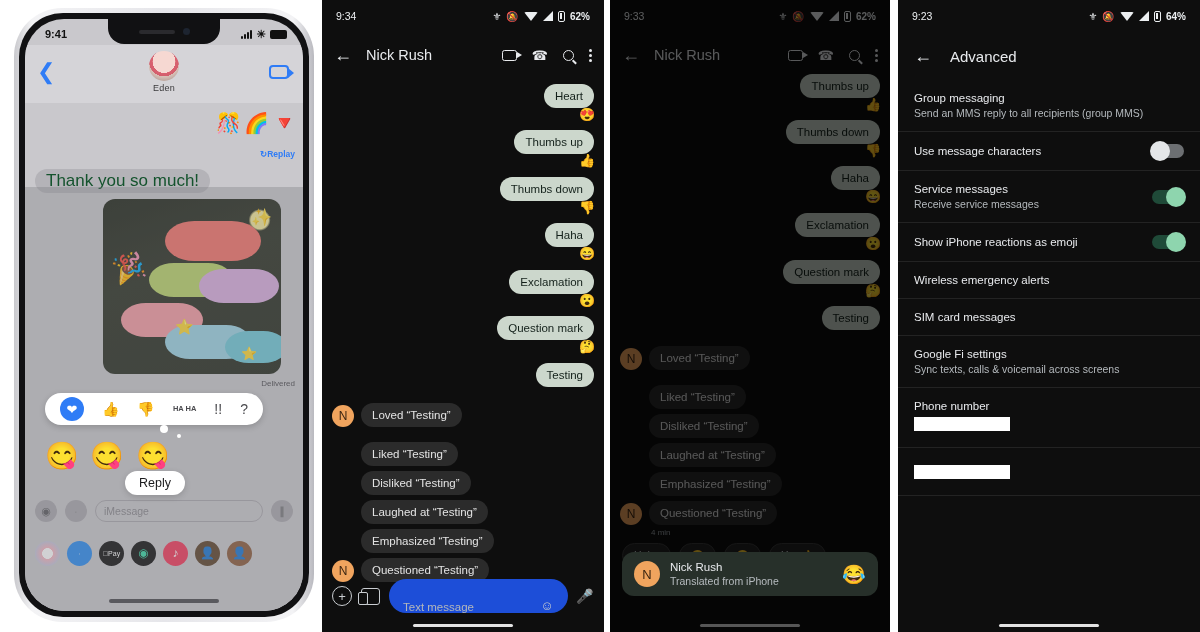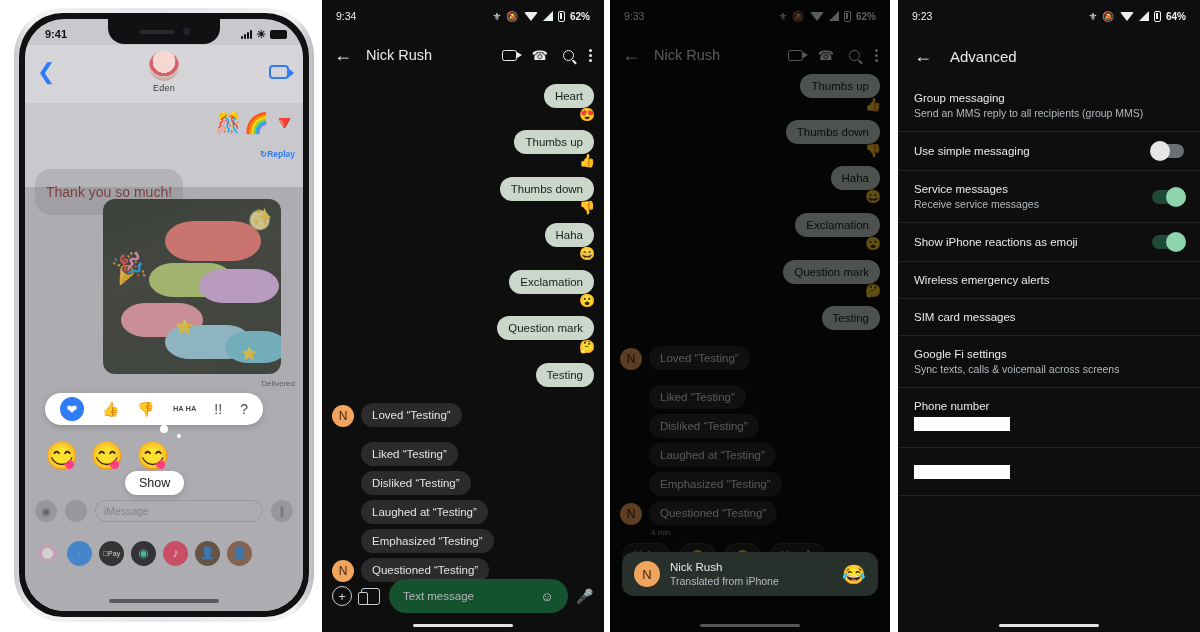--- a/index.html
+++ b/index.html
@@ -70,22 +70,22 @@
   .ios-name {
     position:absolute; left:0; right:0; top:38px; text-align:center;
     font-size:9px; color:#3a3a3c; letter-spacing:.2px;
   }
   .ios-thread { position:absolute; top:84px; left:0; right:0; bottom:0; background:#c9c8cc; }
   .effect-row { position:absolute; right:6px; top:10px; display:flex; align-items:center; gap:3px; }
   .eff { font-size:20px; line-height:1; }
   .replay { position:absolute; right:8px; top:46px; font-size:8.5px; color:#2f7cf6; font-weight:bold; }
   .ios-bubble-in {
     position:absolute; left:10px; top:66px;
-    background:#b4b3b8; color:#7f1d1d;
-    padding:15px 11px; border-radius:16px; font-size:14px; max-width:200px;
+    background:#b4b3b8; color:#14532d;
+    padding:2px 11px; border-radius:16px; font-size:17px; max-width:200px;
   }
   .ios-photo {
     position:absolute; left:78px; top:96px; width:178px; height:175px;
     border-radius:12px; overflow:hidden;
     background:
       radial-gradient(circle at 88% 12%, rgba(255,244,160,.95) 0 4%, transparent 5%),
       linear-gradient(160deg,#1e2418 0%,#2a2f22 40%,#242a1e 100%);
   }
   .mac { position:absolute; border-radius:38px/26px; }
   .mac:before, .mac:after{ content:""; position:absolute; left:0; right:0; height:38%; border-radius:38px/26px;}
@@ -159,21 +159,21 @@
     width:22px; height:22px; border-radius:50%; background:#f0a45e; color:#3a2411;
     font-size:12px; display:flex; align-items:center; justify-content:center; flex-shrink:0;
   }
   .bub-in { background:#2b2b2b; color:#e3e3e3; font-size:11.5px; padding:6px 11px; border-radius:15px; white-space:nowrap; }
   .ts { position:absolute; font-size:8px; color:#9aa0a6; }
 
   .a-compose { position:absolute; left:0; right:0; bottom:14px; height:44px; display:flex; align-items:center; gap:9px; padding:0 10px; }
   .plus { width:20px; height:20px; border:1.5px solid #c9cdd1; border-radius:50%; color:#c9cdd1; font-size:13px; display:flex; align-items:center; justify-content:center; line-height:1;}
   .gal { width:19px; height:17px; border:1.6px solid #c9cdd1; border-radius:3px; position:relative;}
   .gal:after{ content:""; position:absolute; left:-4px; top:3px; width:8px; height:11px; border:1.6px solid #c9cdd1; border-radius:2px; background:#0e0e0e;}
-  .field { flex:1; height:34px; background:#14532d; border-radius:18px; display:flex; align-items:center; padding:0 14px; color:#b3b7bb; font-size:11.5px; }
+  .field { flex:1; height:34px; background:#1d4ed8; border-radius:18px; display:flex; align-items:flex-end; padding:0 14px; color:#b3b7bb; font-size:11.5px; }
   .field .sm { margin-left:auto; font-size:13px; color:#c9cdd1; }
   .mic { font-size:14px; color:#c9cdd1; }
   .nav-home { position:absolute; left:50%; transform:translateX(-50%); bottom:5px; width:100px; height:3px; border-radius:2px; background:#e3e3e3; }
 
   .dimmer { position:absolute; inset:0; background:rgba(0,0,0,.62); pointer-events:none; z-index:5; }
   .chips { position:absolute; left:0; right:0; bottom:64px; display:flex; gap:8px; padding:0 12px; z-index:4;}
   .chip { background:#242424; border:1px solid #3a3a3a; color:#cfd3d7; border-radius:16px; padding:5px 11px; font-size:10.5px; white-space:nowrap; }
   .toast {
     position:absolute; left:12px; right:12px; bottom:36px; z-index:9;
     background:#27302a; border-radius:12px; padding:9px 12px;
@@ -276,21 +276,21 @@
         </div>
         <span class="tail1"></span>
         <span class="tail2"></span>
 
         <div class="sticker-row">
           <span class="sticker">😋</span>
           <span class="sticker">😋</span>
           <span class="sticker">😋</span>
         </div>
 
-        <div class="reply-pill">Show</div>
+        <div class="reply-pill">Reply</div>
 
         <div class="ios-inputbar">
           <span class="circ-btn">◉</span>
           <span class="circ-btn">𝃚</span>
           <span class="ios-field">iMessage</span>
           <span class="circ-btn">∥</span>
         </div>
 
         <div class="ios-apps">
           <span class="appicon" style="background:radial-gradient(circle,#fff 30%,#f5b5c0 31%,#9ed2f0 100%)"></span>
@@ -514,21 +514,21 @@
 
     <div>
       <div class="row">
         <span class="txt">
           <span class="lbl" style="display:block">Group messaging</span>
           <span class="sub" style="display:block">Send an MMS reply to all recipients (group MMS)</span>
         </span>
       </div>
       <div class="row">
         <span class="txt">
-          <span class="lbl" style="display:block">Use simple messaging</span>
+          <span class="lbl" style="display:block">Use message characters</span>
         </span>
         <span class="tgl off">
             <i></i>
           </span>
       </div>
       <div class="row">
         <span class="txt">
           <span class="lbl" style="display:block">Service messages</span>
           <span class="sub" style="display:block">Receive service messages</span>
         </span>

